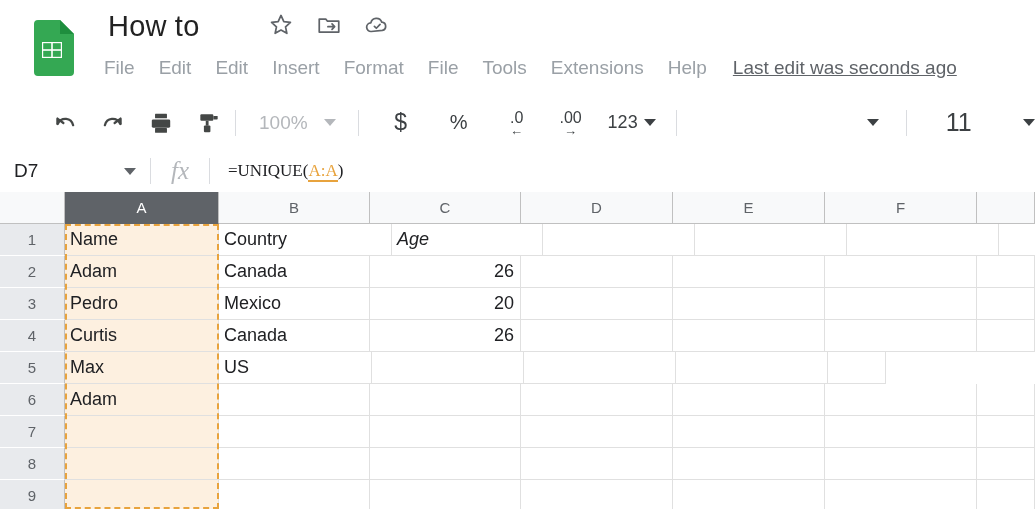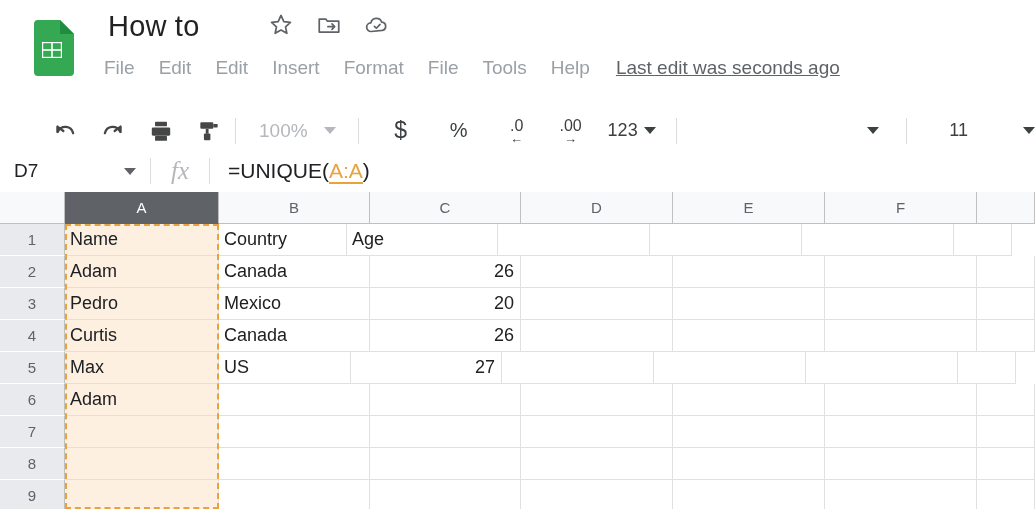--- a/index.html
+++ b/index.html
@@ -30,61 +30,61 @@
     font-size:19px; color:#9aa0a6; padding:0 12px; line-height:26px; cursor:pointer;
   }
   .menu-item:first-child { padding-left:0; }
   .last-edit {
     font-size:19px; color:#5f6368; text-decoration:underline;
     margin-left:14px; white-space:nowrap; cursor:pointer;
   }
 
   
   .toolbar {
-    position:absolute; left:0; top:103px; width:864px; height:55px;
+    position:absolute; left:0; top:95px; width:864px; height:55px;
     display:flex; align-items:center; background:#fff;
   }
   .tb { display:flex; align-items:center; height:100%; }
   .tbtn {
     display:flex; align-items:center; justify-content:center;
     height:36px; min-width:34px; color:#444746; cursor:pointer;
     font-size:19px;
   }
   .tbtn svg { display:block; }
   .sep { width:1px; height:26px; background:#dadce0; margin:0 9px; }
   .zoom-box {
     display:flex; align-items:center; color:#b4b7bb; font-size:19px; cursor:pointer;
   }
   .zoom-box .caret { margin-left:16px; }
   .caret {
     width:0;height:0;border-left:6px solid transparent;border-right:6px solid transparent;
     border-top:7px solid currentColor; display:inline-block;
   }
-  .fsize { color:#3c4043; font-size:18px; }
+  .fsize { color:#3c4043; font-size:25px; }
   .num123 { color:#3c4043; font-size:18px; display:flex; align-items:center; gap:6px;}
   .dec { position:relative; color:#3c4043; font-size:16px; display:flex; flex-direction:column; align-items:center; line-height:15px;}
   .dec .arrow { font-size:13px; line-height:11px; }
 
   
   .formulabar {
     position:absolute; left:0; top:150px; width:1035px; height:42px;
     display:flex; align-items:center; background:#fff;
   }
   .namebox {
     width:150px; height:100%; display:flex; align-items:center;
     padding-left:14px; position:relative;
   }
   .namebox .nb-text { font-size:19px; color:#202124; }
   .namebox .nb-caret { position:absolute; right:14px; color:#5f6368; }
   .vline { width:1px; height:26px; background:#dadce0; }
   .fx { width:58px; display:flex; align-items:center; justify-content:center;
         color:#b4b7bb; font-style:italic; font-family:"Liberation Serif", serif; font-size:25px; }
   .formula-input {
-    flex:1; padding-left:18px; font-family:Liberation Sans, sans-serif;
-    font-size:21px; color:#202124; letter-spacing:0px;
+    flex:1; padding-left:18px; font-family:Liberation Serif, serif;
+    font-size:17px; color:#202124; letter-spacing:0px;
   }
   .ref-a { color:#e8a33d; border-bottom:2px solid #e8a33d; }
 
   
   .grid-wrap { position:absolute; left:0; top:192px; width:1035px; height:317px; background:#fff; }
 
   .corner {
     position:absolute; left:0; top:0; width:65px; height:32px;
     background:#f8f9fa; border-right:1px solid #c0c0c0; border-bottom:1px solid #c0c0c0;
   }
@@ -161,20 +161,21 @@
     </div>
 
     <div class="menubar">
       <span class="menu-item">File</span>
       <span class="menu-item">Edit</span>
       <span class="menu-item">Edit</span>
       <span class="menu-item">Insert</span>
       <span class="menu-item">Format</span>
       <span class="menu-item">File</span>
       <span class="menu-item">Tools</span>
+      <span class="menu-item">Extensions</span>
       <span class="menu-item">Help</span>
       <span class="last-edit">Last edit was seconds ago</span>
     </div>
   </div>
 
   <div class="toolbar">
     <div class="tb" style="margin-left:48px;">
 
       <div class="tbtn">
         <svg width="28" height="26" viewBox="0 0 24 24" fill="none" stroke="#444746" stroke-width="2.1" stroke-linecap="round" stroke-linejoin="round">
@@ -286,22 +287,22 @@
       <div class="rowhead">6</div>
       <div class="rowhead">7</div>
       <div class="rowhead">8</div>
       <div class="rowhead">9</div>
     </div>
 
     <div class="cells">
 
       <div class="cellrow">
         <div class="cell colA" style="width:154px;">Name</div>
-        <div class="cell" style="width:128px;">Country</div>
-        <div class="cell" style="width:151px;">Age</div>
+        <div class="cell" style="width:173px;">Country</div>
+        <div class="cell" style="width:151px;font-style:italic;">Age</div>
         <div class="cell" style="width:152px;"></div>
         <div class="cell" style="width:152px;"></div>
         <div class="cell" style="width:152px;"></div>
         <div class="cell" style="width:58px;"></div>
       </div>
 
       <div class="cellrow">
         <div class="cell colA" style="width:154px;">Adam</div>
         <div class="cell" style="width:151px;">Canada</div>
         <div class="cell num" style="width:151px;">26</div>
@@ -326,22 +327,21 @@
         <div class="cell" style="width:151px;">Canada</div>
         <div class="cell num" style="width:151px;">26</div>
         <div class="cell" style="width:152px;"></div>
         <div class="cell" style="width:152px;"></div>
         <div class="cell" style="width:152px;"></div>
         <div class="cell" style="width:58px;"></div>
       </div>
 
       <div class="cellrow">
         <div class="cell colA" style="width:154px;">Max</div>
-        <div class="cell" style="width:132px;">US</div>
-        <div class="cell num" style="width:151px;">27</div>
+        <div class="cell" style="width:153px;">US</div>
         <div class="cell" style="width:152px;"></div>
         <div class="cell" style="width:152px;"></div>
         <div class="cell" style="width:152px;"></div>
         <div class="cell" style="width:58px;"></div>
       </div>
 
       <div class="cellrow">
         <div class="cell colA" style="width:154px;">Adam</div>
         <div class="cell" style="width:151px;"></div>
         <div class="cell" style="width:151px;"></div>

